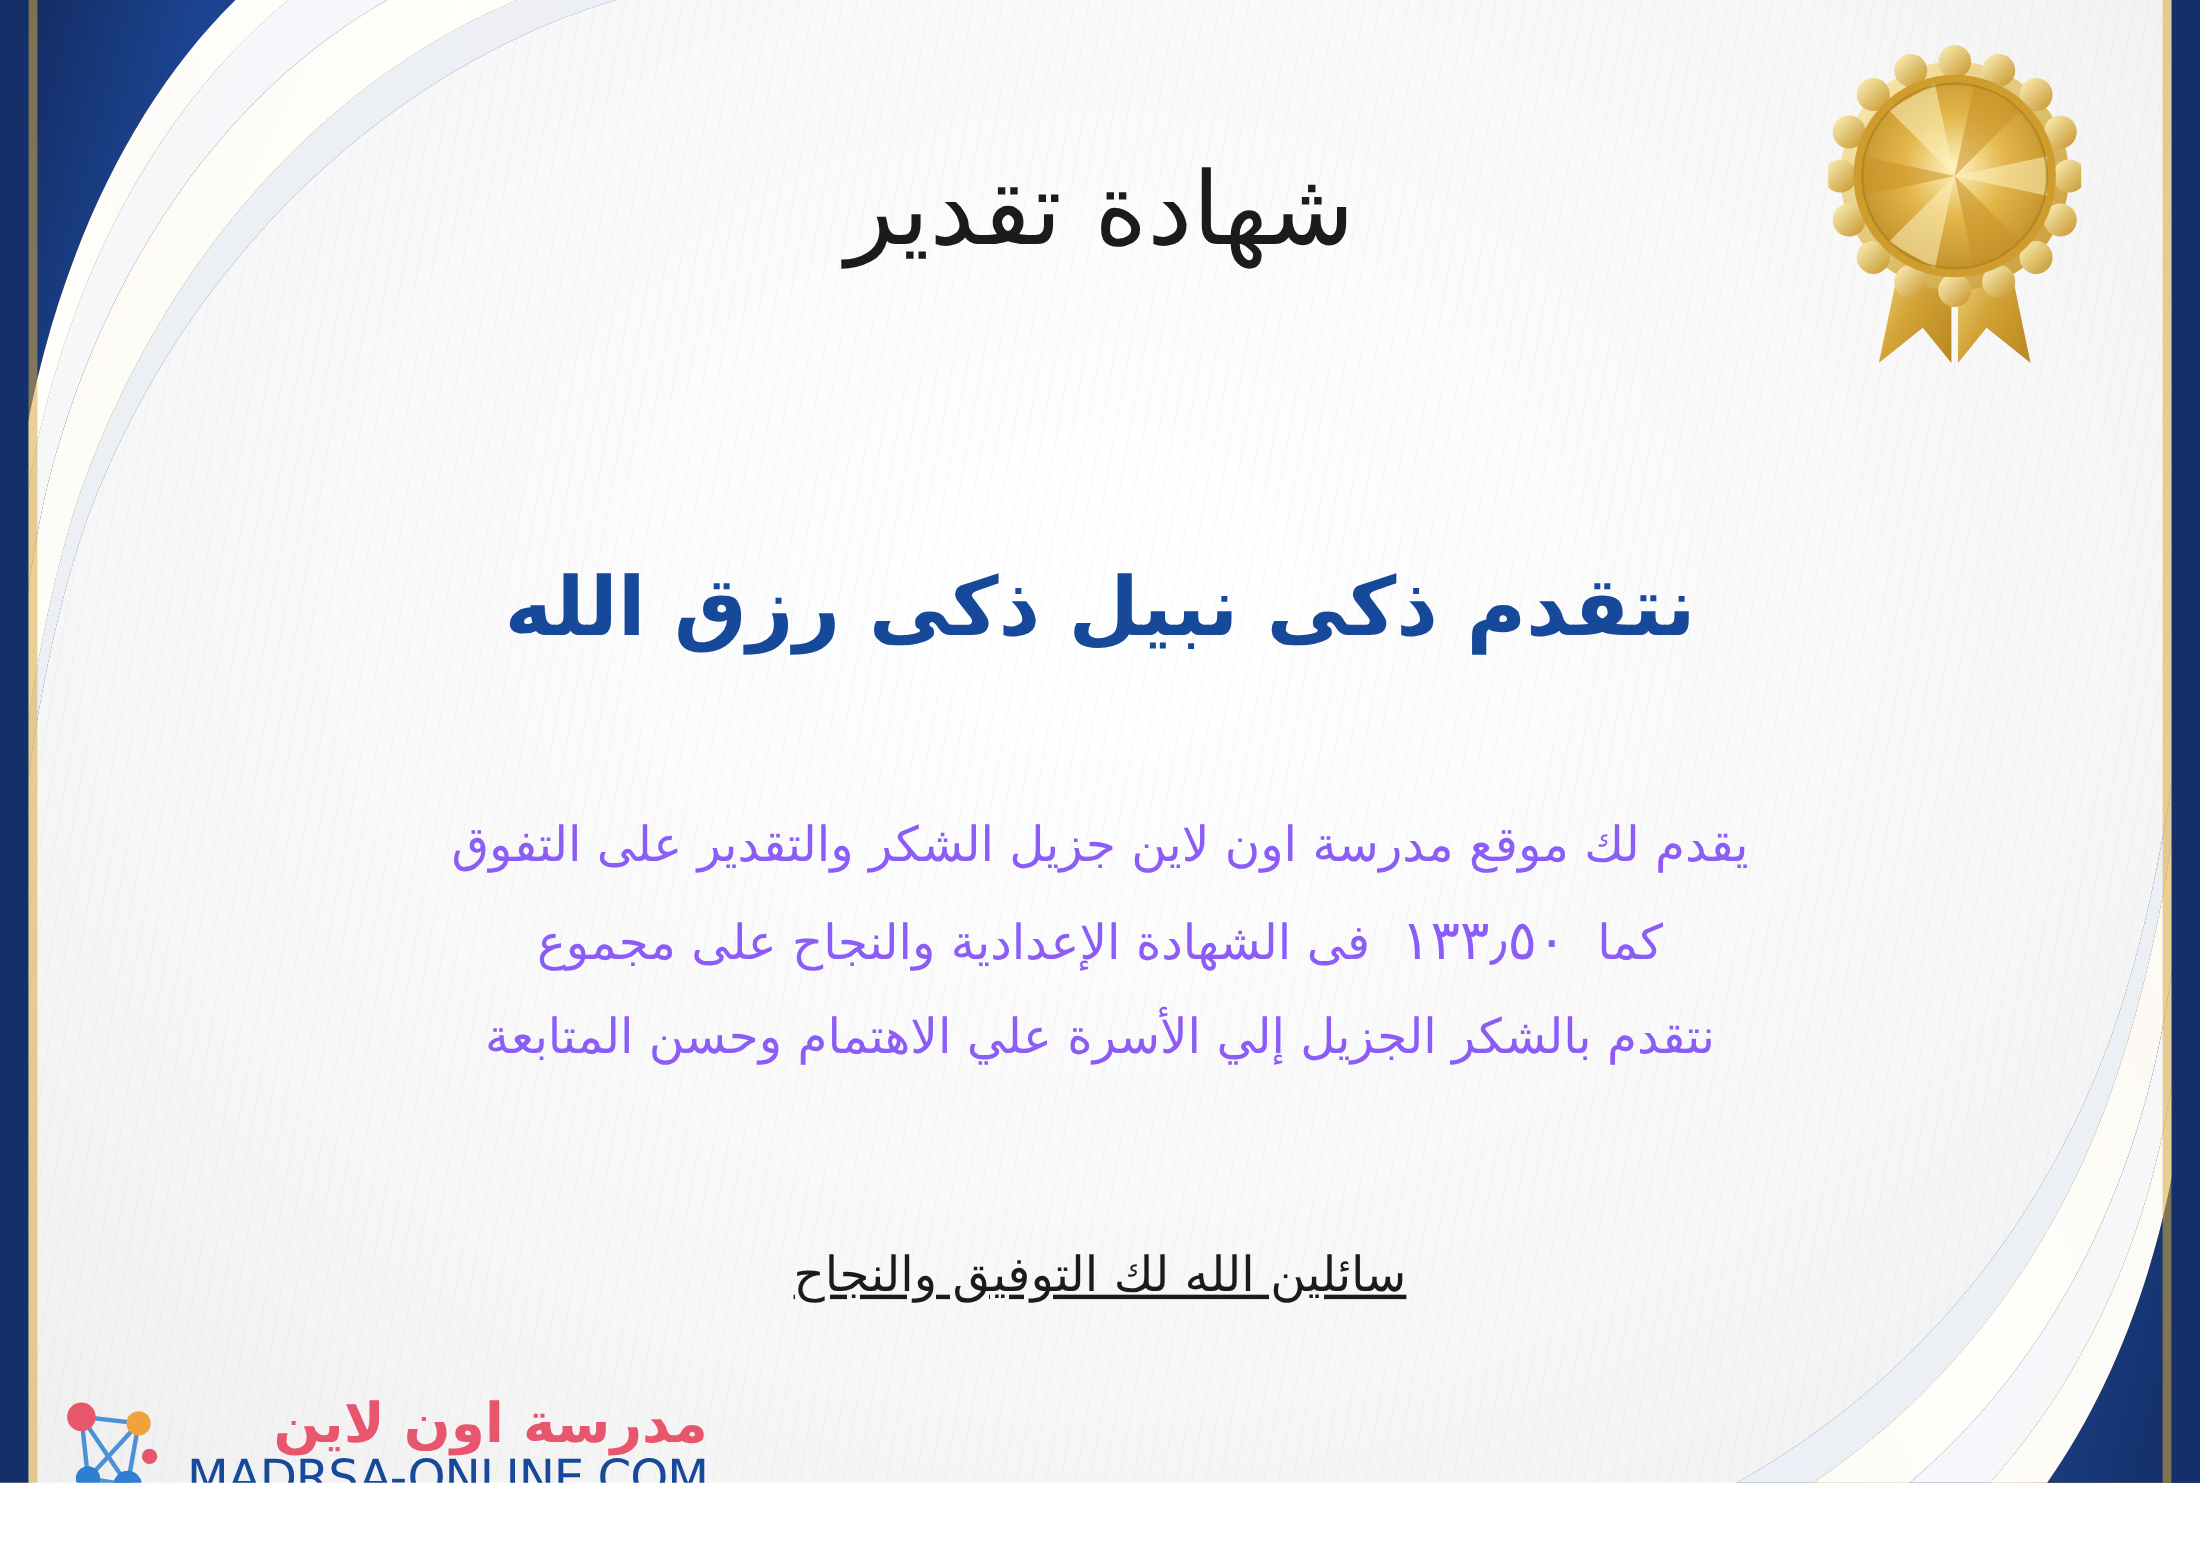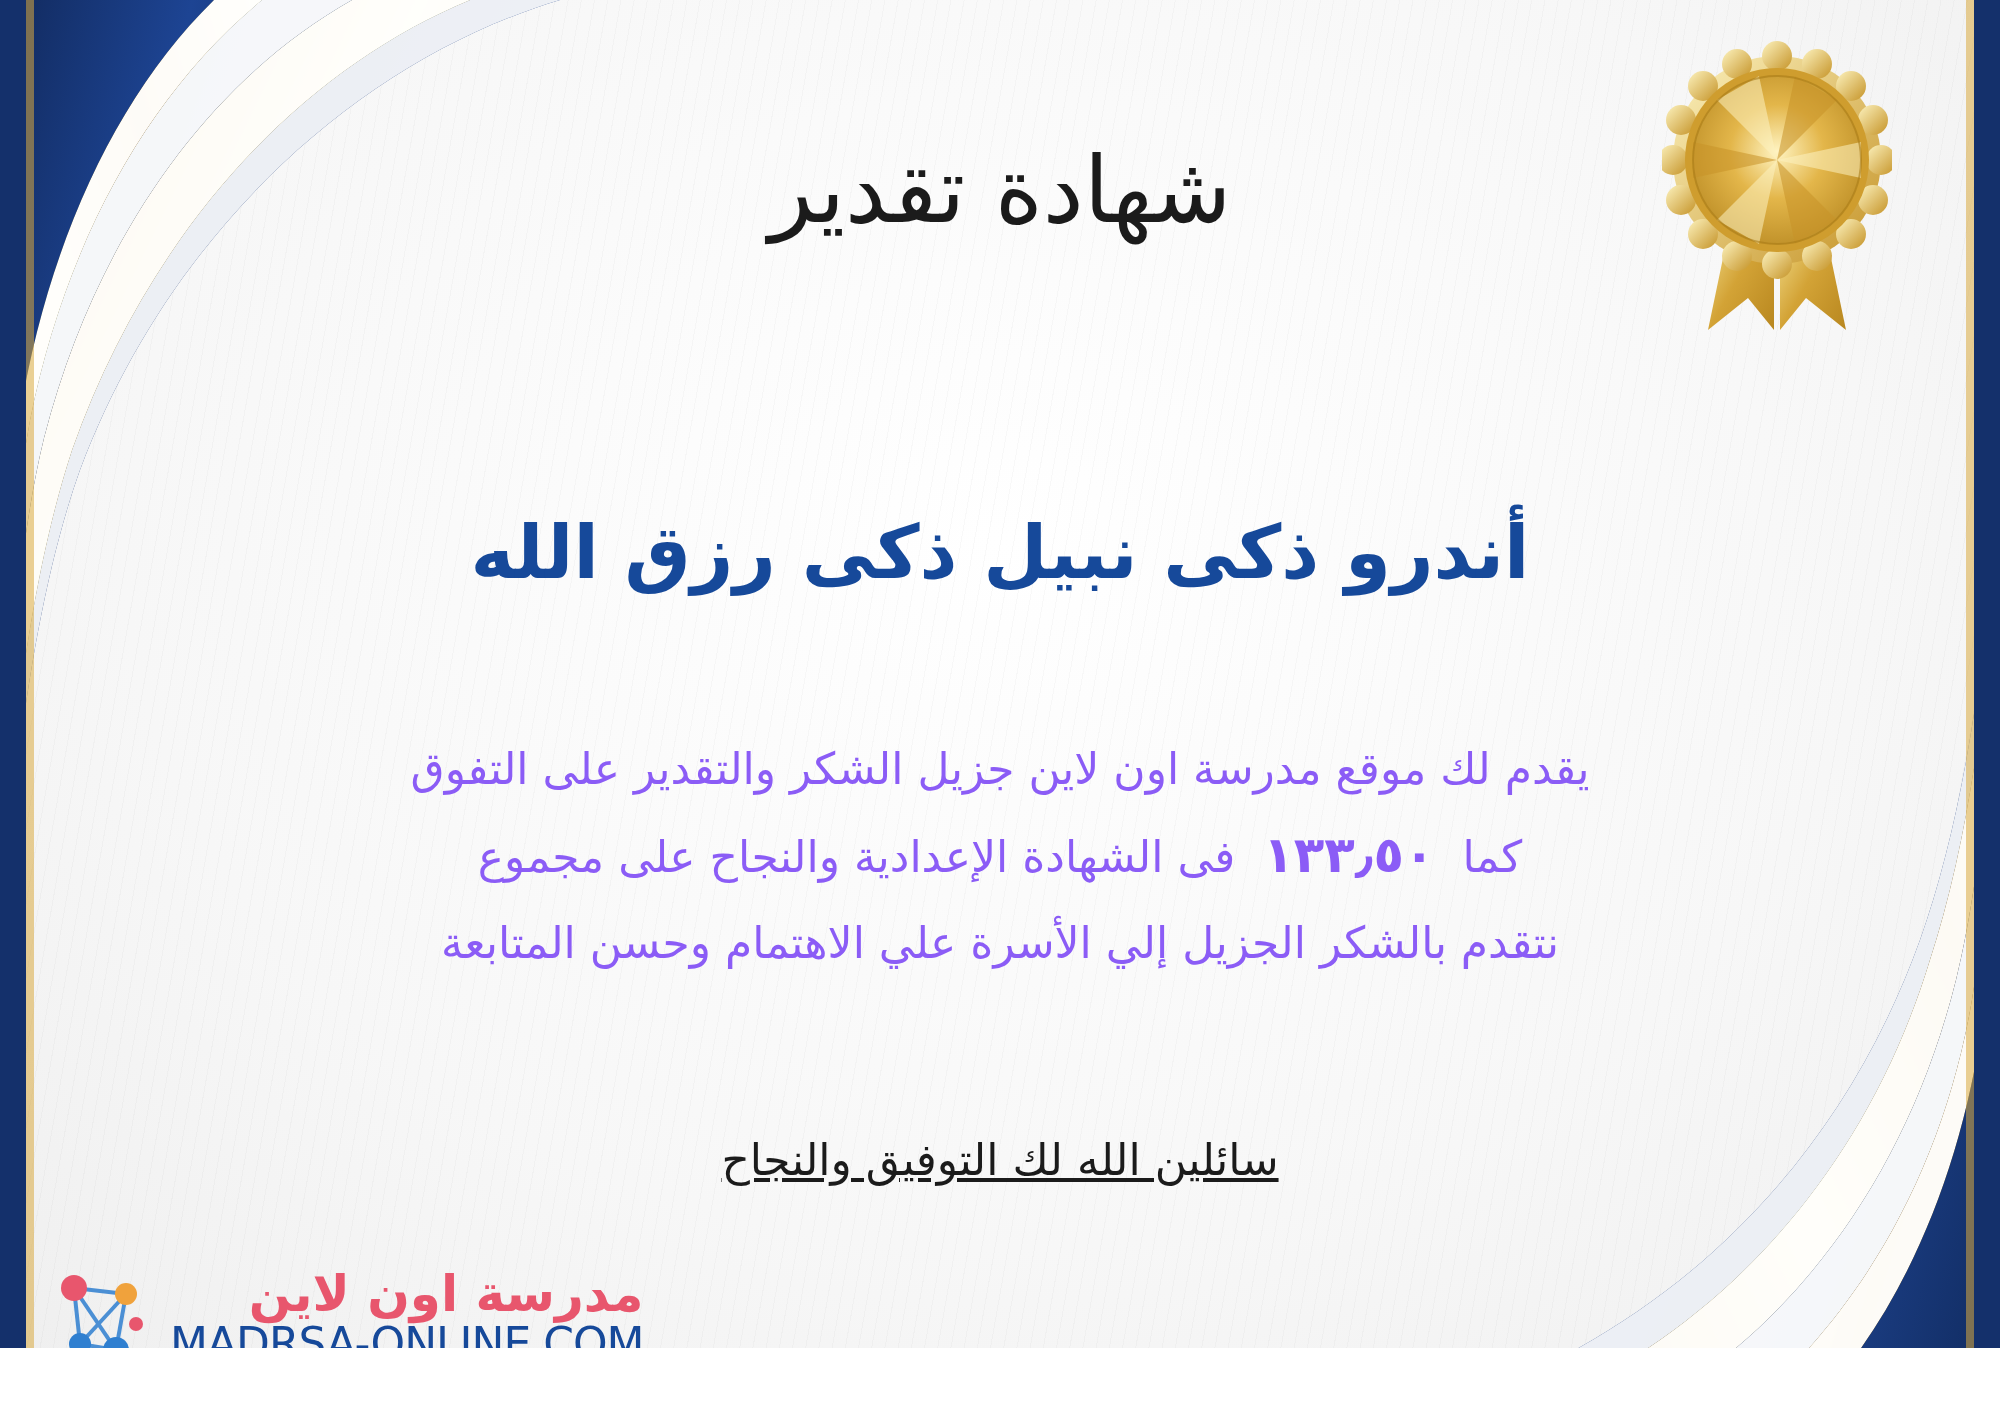--- a/index.html
+++ b/index.html
@@ -92,21 +92,21 @@
     top: 728px;
     right: 300px;
     left: 300px;
     font-size: 44px;
     color: #8b5cf6;
     line-height: 1.85;
     font-weight: 400;
   }
 
   .body-text .score {
-    font-weight: 700;
+    font-weight: 400;
     font-size: 50px;
     letter-spacing: 1px;
     padding: 0 14px;
   }
 
   .closing-text {
     position: absolute;
     top: 1125px;
     right: 0;
     left: 0;
@@ -287,21 +287,21 @@
         </g>
         <circle r="84" fill="none" stroke="#a97c18" stroke-width="2" opacity="0.6"></circle>
       </g>
     </g>
   </svg>
 
   <div class="content">
 
     <div class="cert-title">شهادة تقدير</div>
 
-    <div class="student-name">أندرو ذكى نبيل ذكى رزق الله</div>
+    <div class="student-name">نتقدم ذكى نبيل ذكى رزق الله</div>
 
     <div class="body-text">
       <div>يقدم لك موقع مدرسة اون لاين جزيل الشكر  والتقدير على التفوق</div>
       <div>
         <span>كما</span>
         <span class="score">١٣٣٫٥٠</span>
         <span>فى الشهادة الإعدادية والنجاح على مجموع</span>
       </div>
       <div>نتقدم  بالشكر الجزيل إلي الأسرة علي الاهتمام وحسن المتابعة</div>
     </div>

